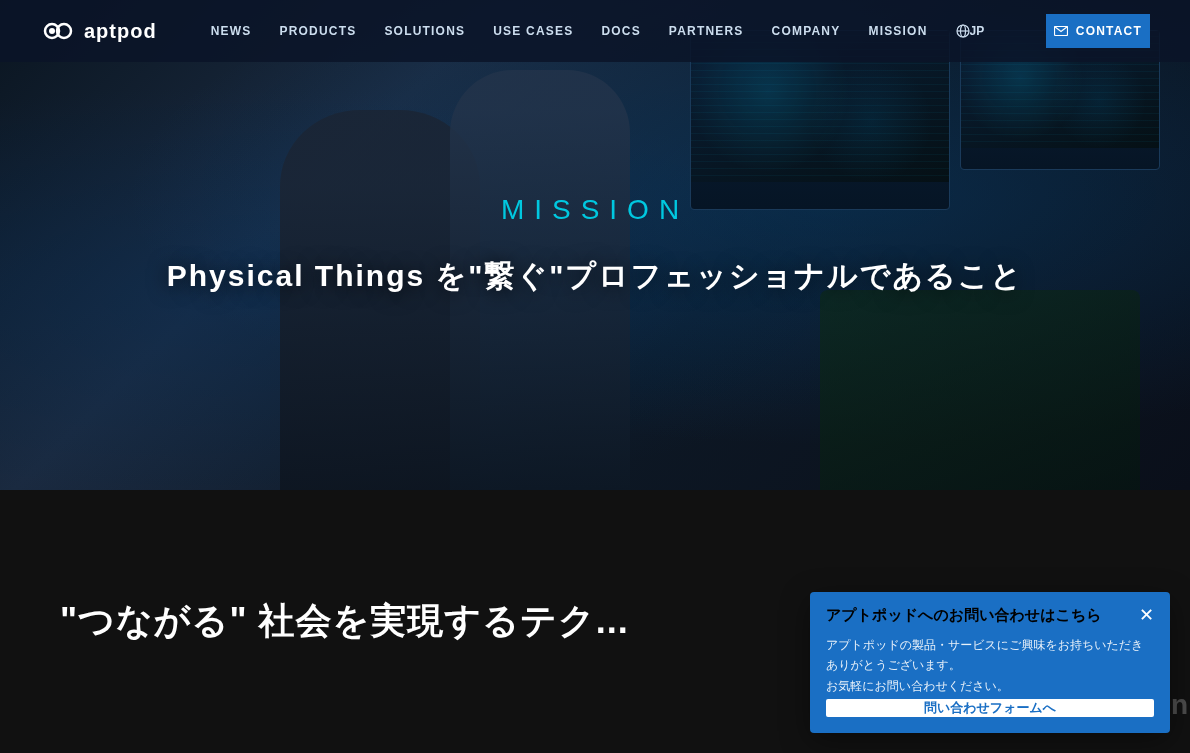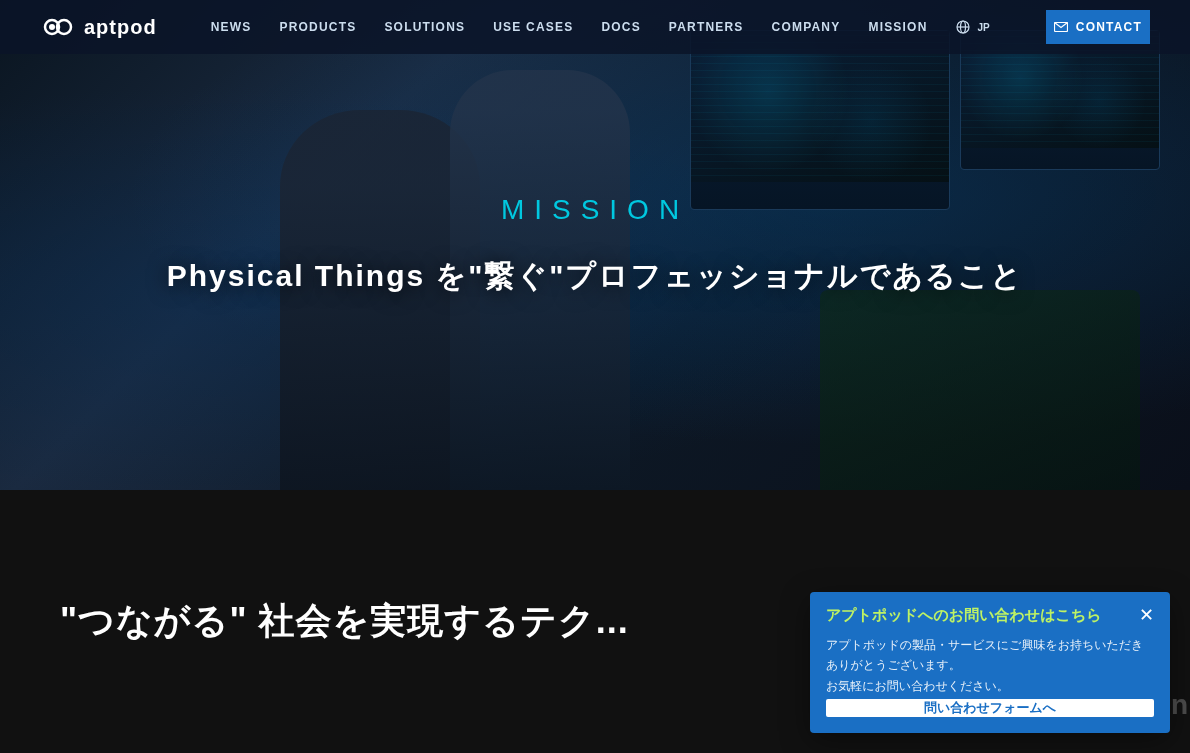--- a/index.html
+++ b/index.html
@@ -6,21 +6,21 @@
     body { font-family: 'Helvetica Neue', Arial, sans-serif; background: #000; overflow-x: hidden; width: 1190px; }
 
     
     .header {
       position: absolute;
       top: 0; left: 0; right: 0;
       z-index: 100;
       display: flex;
       align-items: center;
       padding: 0 40px;
-      height: 54px;
+      height: 62px;
       background: rgba(10, 20, 40, 0.85);
     }
     .logo {
       display: flex;
       align-items: center;
       gap: 8px;
       color: #fff;
       text-decoration: none;
       font-size: 20px;
       font-weight: 700;
@@ -46,23 +46,23 @@
       letter-spacing: 1.2px;
       padding: 0 14px;
       height: 62px;
       display: flex;
       align-items: center;
       transition: color 0.2s;
     }
     .nav-lang {
       display: flex;
       align-items: center;
-      gap: 8px;
+      gap: 0;
       color: #cde;
-      font-size: 10px;
+      font-size: 12px;
       font-weight: 600;
       padding: 0 14px;
       cursor: pointer;
     }
     .contact-btn {
       margin-left: auto;
       background: #1a6fc4;
       color: #fff;
       border: none;
       padding: 10px 8px;
@@ -227,21 +227,21 @@
       box-shadow: 0 8px 30px rgba(0,0,0,0.4);
       overflow: hidden;
     }
     .popup-header {
       display: flex;
       align-items: center;
       justify-content: space-between;
       padding: 14px 16px 10px;
     }
     .popup-title {
-      color: #bef264;
+      color: #000000;
       font-size: 15px;
       font-weight: 700;
     }
     .popup-close {
       color: #fff;
       font-size: 18px;
       cursor: pointer;
       line-height: 1;
       background: none;
       border: none;

